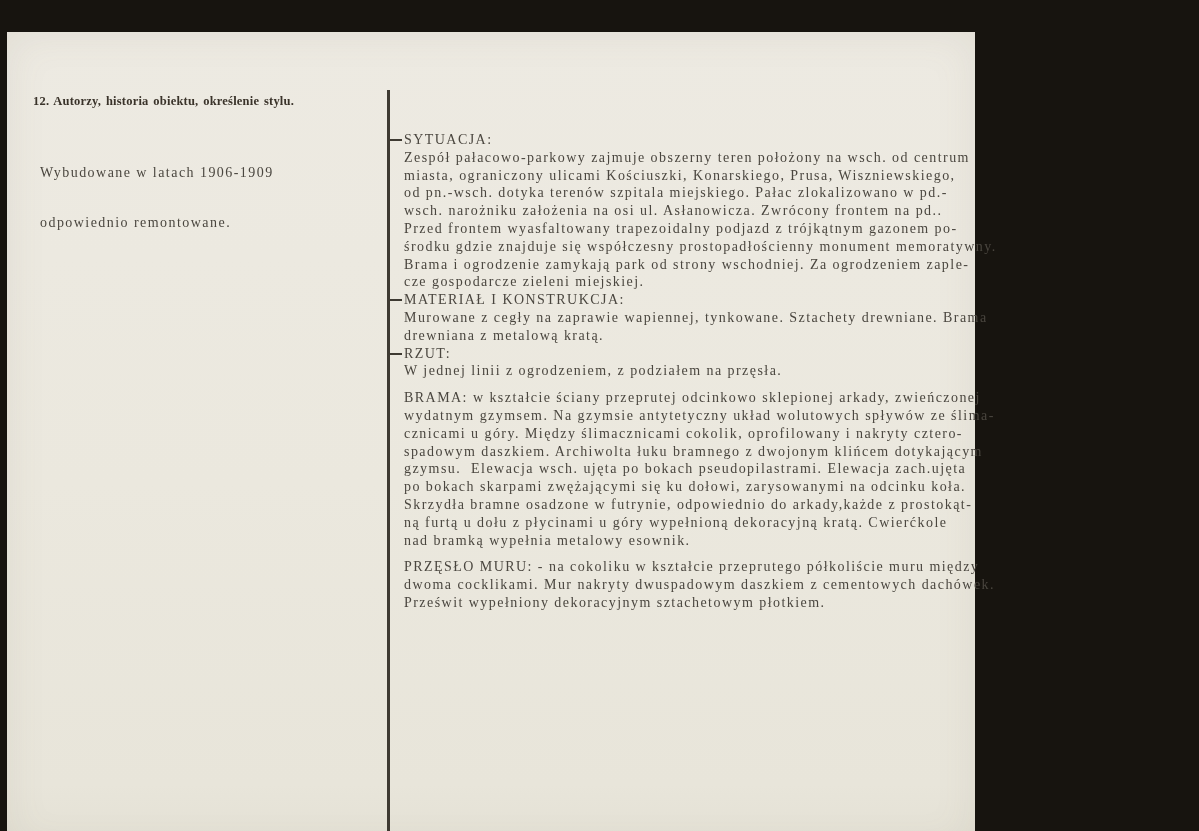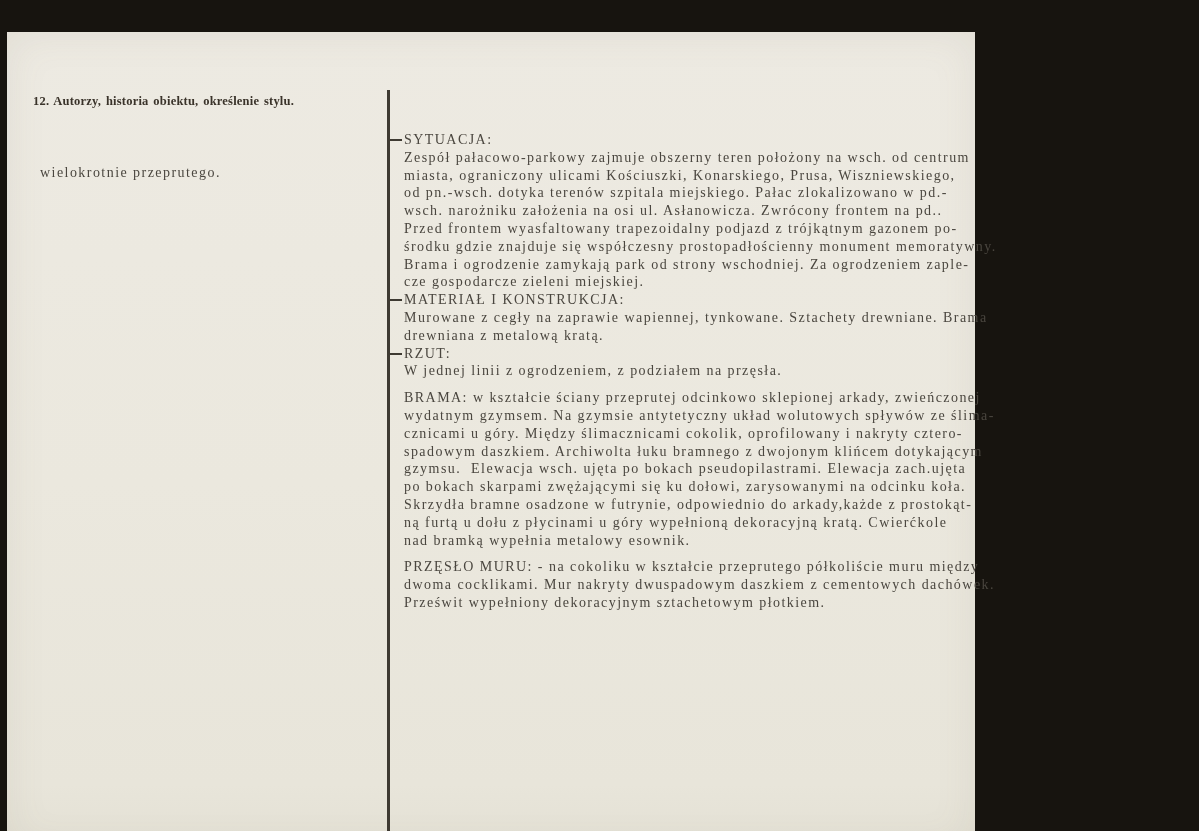--- a/index.html
+++ b/index.html
@@ -55,21 +55,22 @@
 </style>
 </head>
 <body>
 
 <div class="paper">
 
   <div class="form-heading heading-left">12. Autorzy, historia obiektu, określenie stylu.</div>
 
 
   <div class="typewriter left-text">
-    <div class="tline">wielokrotnie przeprutego.</div>
+    <div class="tline">Wybudowane w latach 1906-1909</div>
+    <div class="tline">odpowiednio remontowane.</div>
     <div class="spacer"></div>
   </div>
 
   <div class="divider"></div>
 
   <div class="typewriter right-text"><div class="tline"><span class="tick"></span><span>SYTUACJA:</span></div><div class="tline"><span>Zespół pałacowo-parkowy zajmuje obszerny teren położony na wsch. od centrum</span></div><div class="tline"><span>miasta, ograniczony ulicami Kościuszki, Konarskiego, Prusa, Wiszniewskiego,</span></div><div class="tline"><span>od pn.-wsch. dotyka terenów szpitala miejskiego. Pałac zlokalizowano w pd.-</span></div><div class="tline"><span>wsch. narożniku założenia na osi ul. Asłanowicza. Zwrócony frontem na pd..</span></div><div class="tline"><span>Przed frontem wyasfaltowany trapezoidalny podjazd z trójkątnym gazonem po-</span></div><div class="tline"><span>środku gdzie znajduje się współczesny prostopadłościenny monument memoratywny.</span></div><div class="tline"><span>Brama i ogrodzenie zamykają park od strony wschodniej. Za ogrodzeniem zaple-</span></div><div class="tline"><span>cze gospodarcze zieleni miejskiej.</span></div><div class="tline"><span class="tick"></span><span>MATERIAŁ I KONSTRUKCJA:</span></div><div class="tline"><span>Murowane z cegły na zaprawie wapiennej, tynkowane. Sztachety drewniane. Brama</span></div><div class="tline"><span>drewniana z metalową kratą.</span></div><div class="tline"><span class="tick"></span><span>RZUT:</span></div><div class="tline"><span>W jednej linii z ogrodzeniem, z podziałem na przęsła.</span></div><div class="tline blank"><span></span></div><div class="tline"><span>BRAMA: w kształcie ściany przeprutej odcinkowo sklepionej arkady, zwieńczonej</span></div><div class="tline"><span>wydatnym gzymsem. Na gzymsie antytetyczny układ wolutowych spływów ze ślima-</span></div><div class="tline"><span>cznicami u góry. Między ślimacznicami cokolik, oprofilowany i nakryty cztero-</span></div><div class="tline"><span>spadowym daszkiem. Archiwolta łuku bramnego z dwojonym klińcem dotykającym</span></div><div class="tline"><span>gzymsu.  Elewacja wsch. ujęta po bokach pseudopilastrami. Elewacja zach.ujęta</span></div><div class="tline"><span>po bokach skarpami zwężającymi się ku dołowi, zarysowanymi na odcinku koła.</span></div><div class="tline"><span>Skrzydła bramne osadzone w futrynie, odpowiednio do arkady,każde z prostokąt-</span></div><div class="tline"><span>ną furtą u dołu z płycinami u góry wypełnioną dekoracyjną kratą. Cwierćkole</span></div><div class="tline"><span>nad bramką wypełnia metalowy esownik.</span></div><div class="tline blank"><span></span></div><div class="tline"><span>PRZĘSŁO MURU: - na cokoliku w kształcie przeprutego półkoliście muru między</span></div><div class="tline"><span>dwoma cocklikami. Mur nakryty dwuspadowym daszkiem z cementowych dachówek.</span></div><div class="tline"><span>Prześwit wypełniony dekoracyjnym sztachetowym płotkiem.</span></div></div>
 
 </div>
 
 </body></html>

